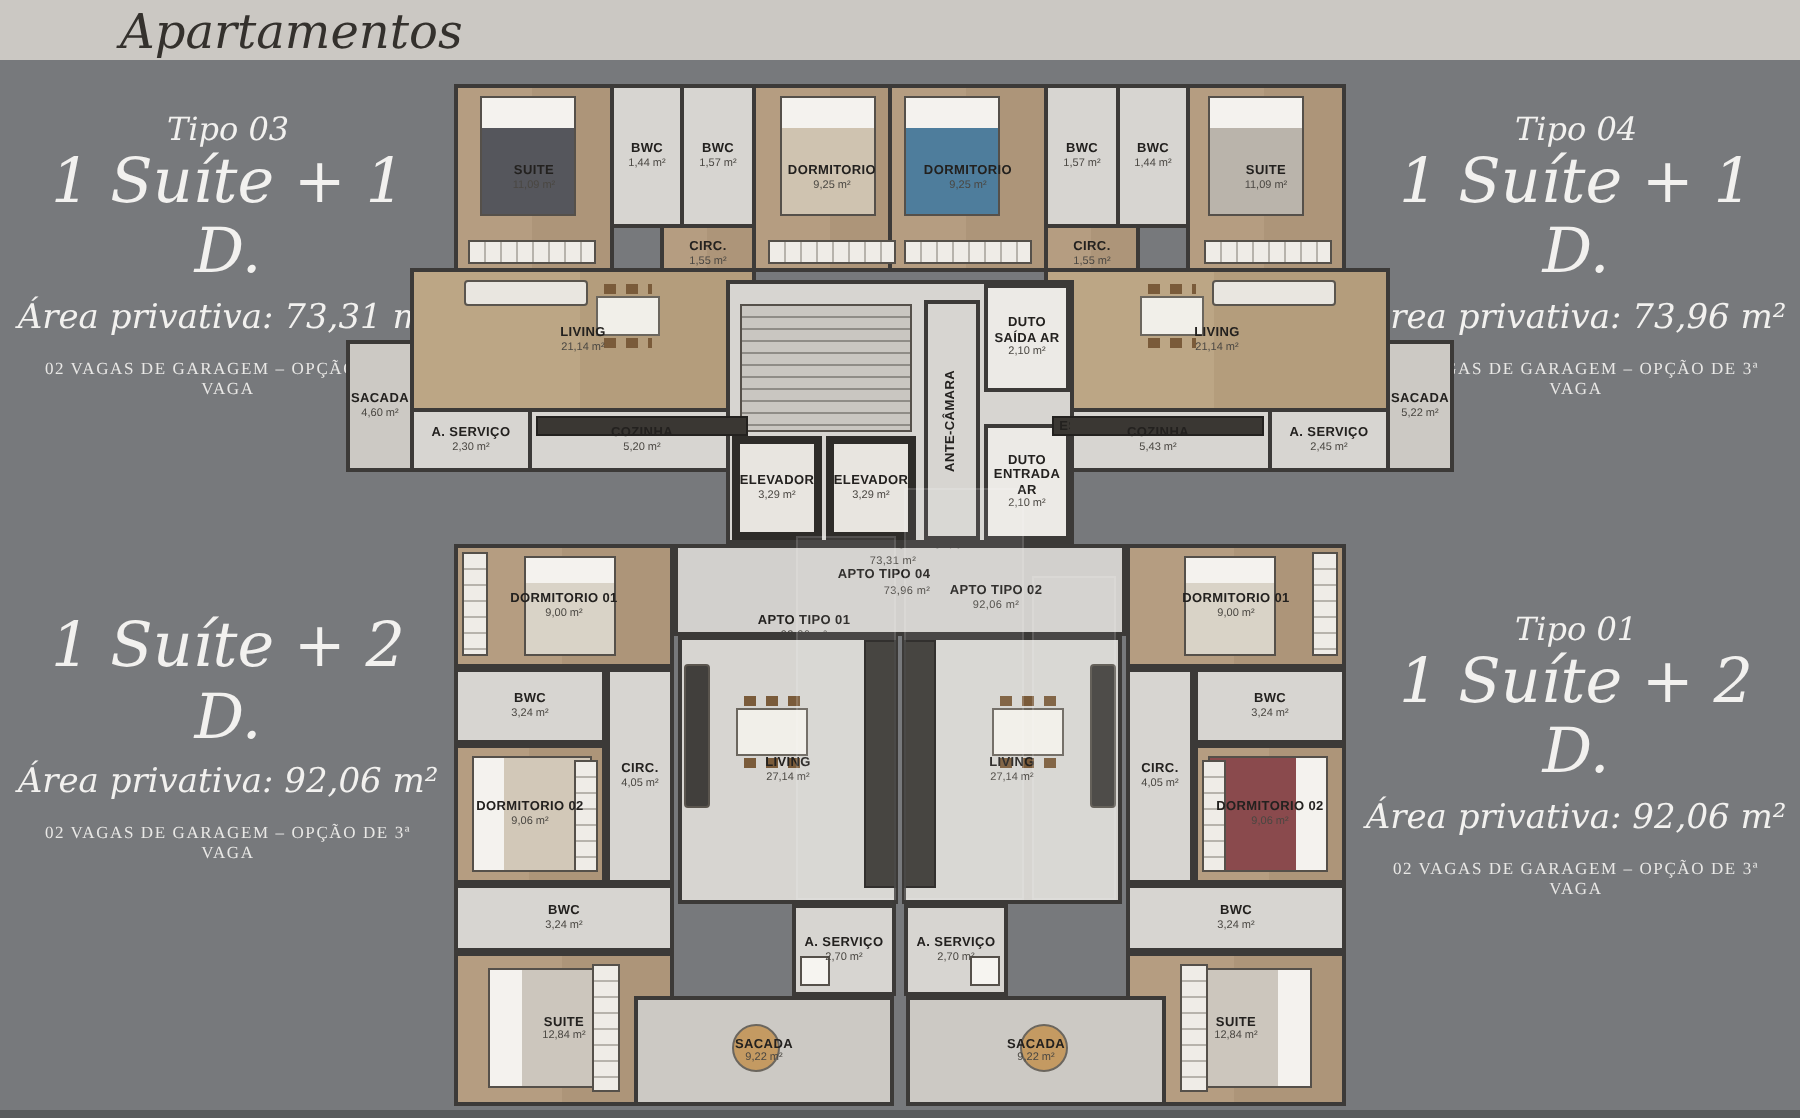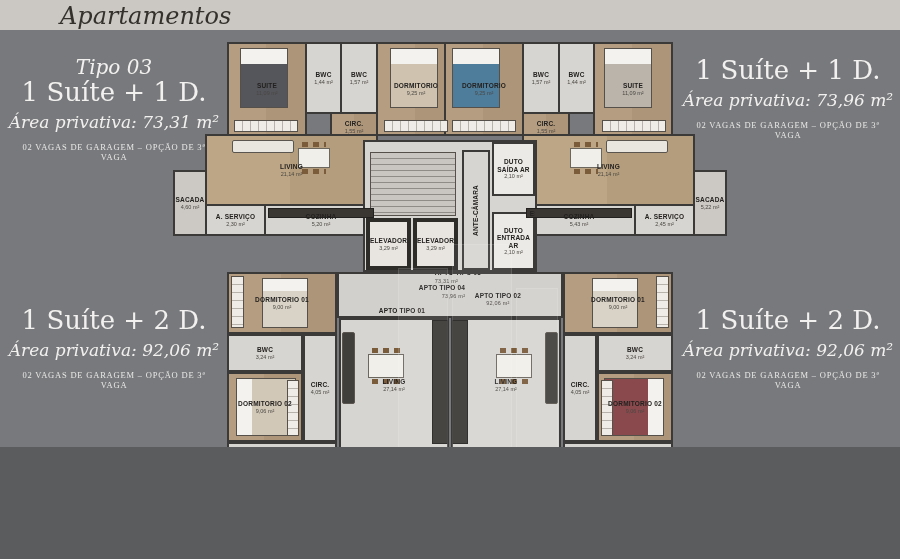--- a/index.html
+++ b/index.html
@@ -1,25 +1,25 @@
 <!DOCTYPE html>
 <html><head>
 <meta charset="utf-8">
 <style>
   html,body{margin:0;padding:0;background:#5a5c5e;}
-  .stage{position:relative;width:900px;height:447px;background:#77797c;overflow:hidden;
+  .stage{position:relative;width:900px;height:555px;background:#77797c;overflow:hidden;
          font-family:"Liberation Sans",sans-serif;}
   
   .band{position:absolute;left:0;top:0;width:900px;height:30px;background:#cbc8c3;}
   .band .script{display:block;padding-left:60px;line-height:32px;
         font-family:"DejaVu Serif",serif;font-style:italic;font-size:24px;color:#34312d;}
   
   .typeblock{position:absolute;width:212px;text-align:center;color:#f2f1ef;}
-  .t-name{font-family:"DejaVu Serif",serif;font-style:italic;font-size:20px;line-height:1.1;}
-  .t-conf{font-family:"DejaVu Serif",serif;font-size:26px;line-height:1.15;}
+  .t-name{font-family:"DejaVu Serif",serif;font-style:italic;font-size:16px;line-height:1.1;}
+  .t-conf{font-family:"DejaVu Serif",serif;font-style:italic;font-size:31px;line-height:1.15;}
   .t-area{font-family:"DejaVu Serif",serif;font-style:italic;font-size:17px;margin-top:4px;}
   .t-gar{font-family:"Liberation Serif",serif;font-size:8.5px;letter-spacing:.8px;
          margin-top:10px;color:#e9e8e6;}
   
   .room{position:absolute;box-sizing:border-box;border:2.5px solid #3c3a38;
         display:flex;flex-direction:column;align-items:center;justify-content:center;
         text-align:center;line-height:1.15;overflow:hidden;}
   .room b{position:relative;z-index:3;font-size:6.5px;font-weight:bold;color:#23211f;letter-spacing:.2px;}
   .room i{position:relative;z-index:3;font-style:normal;font-size:5.5px;color:#4a4742;}
   .wood{background:linear-gradient(90deg,#b59d81 0 49%,#ad9579 49% 100%);}
@@ -63,30 +63,32 @@
     <span class="script">Apartamentos</span>
   </div>
 
   <div class="typeblock" style="left:8px;top:56px">
     <div class="t-name">Tipo 03</div>
     <div class="t-conf">1 Suíte + 1 D.</div>
     <div class="t-area">Área privativa: 73,31 m²</div>
     <div class="t-gar">02 VAGAS DE GARAGEM  –  OPÇÃO DE 3ª VAGA</div>
   </div>
   <div class="typeblock" style="left:682px;top:56px">
+    <div class="t-name">Tipo 04</div>
     <div class="t-conf">1 Suíte + 1 D.</div>
     <div class="t-area">Área privativa: 73,96 m²</div>
     <div class="t-gar">02 VAGAS DE GARAGEM  –  OPÇÃO DE 3ª VAGA</div>
   </div>
   <div class="typeblock" style="left:8px;top:306px">
     <div class="t-conf">1 Suíte + 2 D.</div>
     <div class="t-area">Área privativa: 92,06 m²</div>
     <div class="t-gar">02 VAGAS DE GARAGEM  –  OPÇÃO DE 3ª VAGA</div>
   </div>
   <div class="typeblock" style="left:682px;top:306px">
+    <div class="t-name">Tipo 01</div>
     <div class="t-conf">1 Suíte + 2 D.</div>
     <div class="t-area">Área privativa: 92,06 m²</div>
     <div class="t-gar">02 VAGAS DE GARAGEM  –  OPÇÃO DE 3ª VAGA</div>
   </div>
 
   <div class="room balc" style="left:173px;top:170px;width:34px;height:66px">
     <b>SACADA</b>
     <i>4,60 m²</i>
   </div>
   <div class="room wood" style="left:227px;top:42px;width:80px;height:94px">

